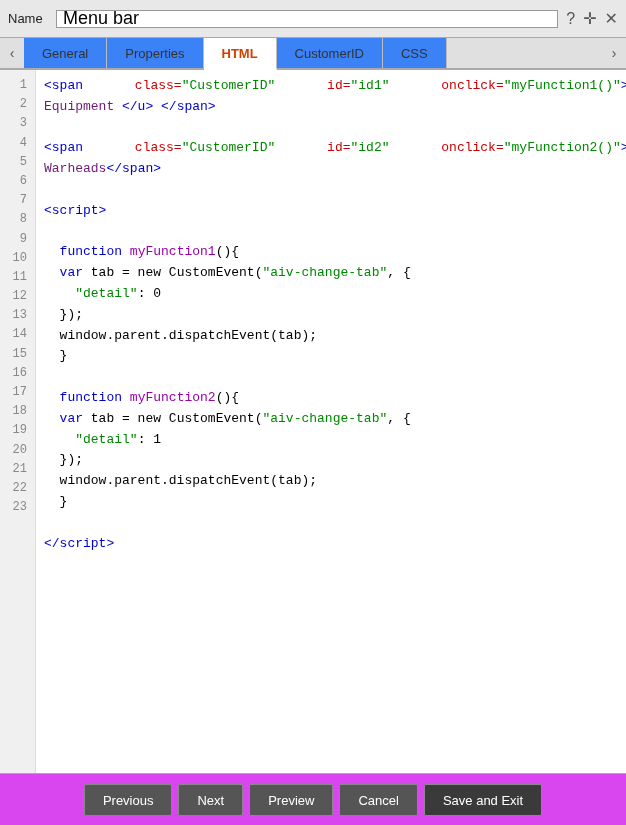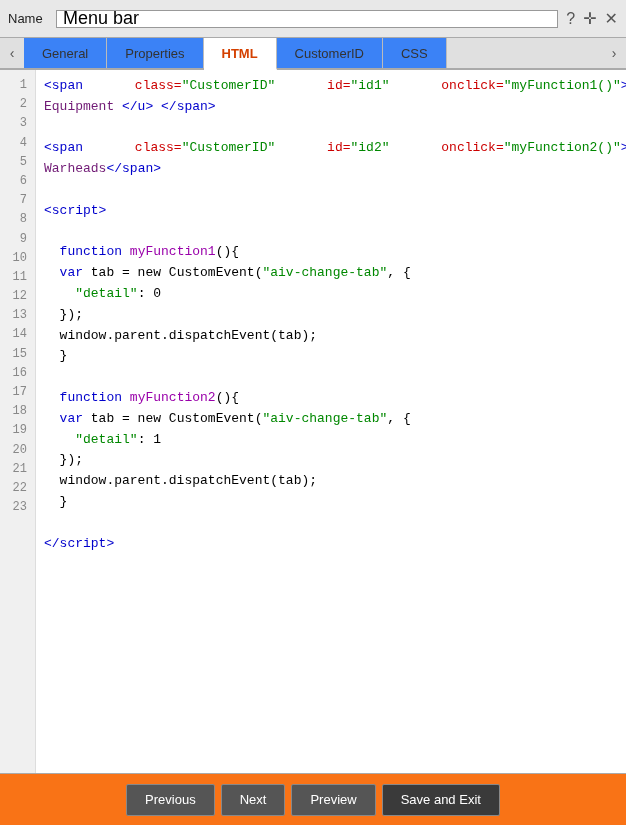--- a/index.html
+++ b/index.html
@@ -122,23 +122,22 @@
     .tag { color: #0000cc; }
     .attr-name { color: #cc0000; margin-left: 44px; }
     .attr-value { color: #008800; }
     .keyword { color: #0000cc; }
     .func-name { color: #9900aa; }
     .string { color: #008800; }
     .plain { color: #701a75; }
 
     
     .footer {
-      background: #f97316;
-      display: flex;
-      align-items: center;
+      background: #d946ef;
+      display: flex;
       justify-content: center;
       padding: 10px 8px;
       gap: 6px;
       height: 52px;
       border-top: 1px solid #aaa;
     }
     .footer-btn {
       height: 32px;
       padding: 0 18px;
       font-size: 13px;
@@ -226,14 +225,15 @@
   window.parent.dispatchEvent(tab);
   }
 
 <span class="tag">&lt;/script&gt;</span></div>
 </div>
 
 <div class="footer">
   <button class="footer-btn">Previous</button>
   <button class="footer-btn">Next</button>
   <button class="footer-btn">Preview</button>
+  <button class="footer-btn">Cancel</button>
   <button class="footer-btn save-exit">Save and Exit</button>
 </div>
 
 </body></html>

